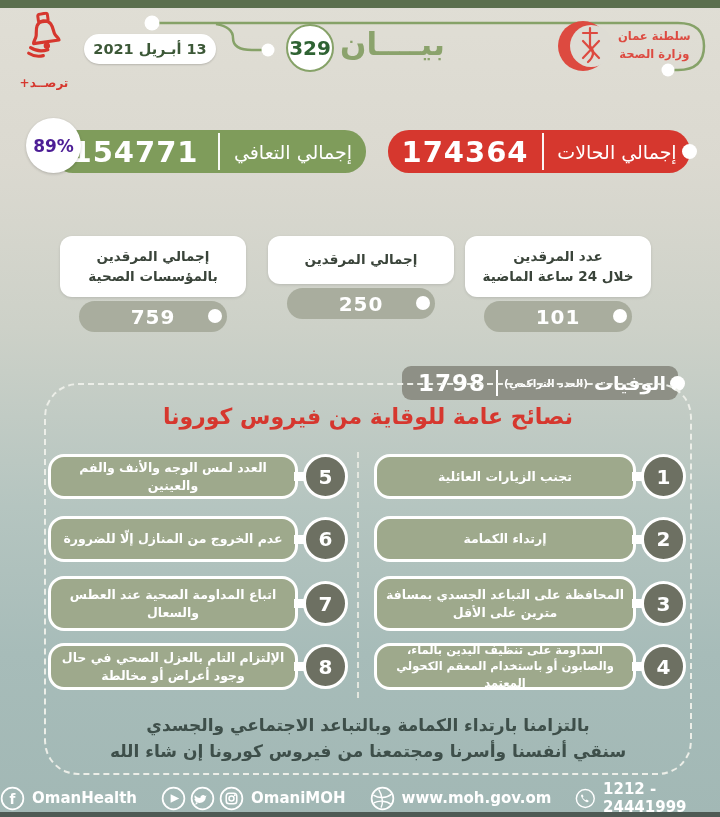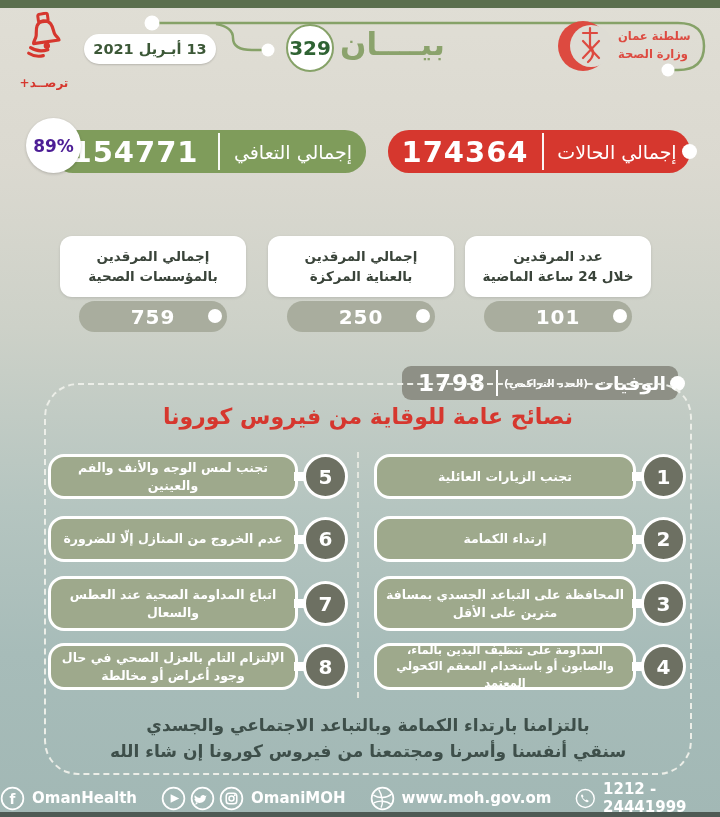--- a/index.html
+++ b/index.html
@@ -17,21 +17,21 @@
   .tarassud-label{font-size:12px;font-weight:bold;margin-top:14px;}
   .header-lines{position:absolute;top:0;left:0;pointer-events:none;}
   .date-box{position:absolute;left:84px;top:34px;width:132px;height:30px;background:#fff;border-radius:15px;
     display:flex;align-items:center;justify-content:center;font-size:14.5px;font-weight:bold;color:#3c5837;
     box-shadow:0 1px 2px rgba(0,0,0,.18);}
   .bulletin-circle{position:absolute;left:286px;top:24px;width:48px;height:48px;background:#fff;border:2.5px solid #86a268;
     border-radius:50%;display:flex;align-items:center;justify-content:center;font-weight:bold;font-size:20px;color:#2f6333;
     box-sizing:border-box;direction:ltr;}
   .bulletin-word{position:absolute;left:340px;top:26px;width:215px;text-align:left;font-size:31px;font-weight:bold;color:#8ba36c;}
   .moh-logo{position:absolute;left:556px;top:16px;width:156px;display:flex;direction:ltr;align-items:center;gap:6px;}
-  .moh-text{font-size:11.5px;font-weight:bold;text-align:left;line-height:1.55;color:#dd4a40;white-space:nowrap;}
+  .moh-text{font-size:11.5px;font-weight:bold;text-align:center;line-height:1.55;color:#dd4a40;white-space:nowrap;}
 
   
   .stat-pill{position:absolute;height:43px;border-radius:21px;display:flex;align-items:center;color:#fff;}
   .stat-red{left:388px;top:130px;width:302px;background:#d6372e;}
   .stat-green{left:52px;top:130px;width:314px;background:#7f9c5b;}
   .stat-label{width:146px;text-align:center;font-size:19px;font-weight:normal;}
   .stat-sep{width:2px;align-self:stretch;background:#fff;opacity:.95;margin:3px 0;}
   .stat-value{flex:1;text-align:center;font-size:29px;font-weight:bold;direction:ltr;letter-spacing:1px;}
   .pill-dot{position:absolute;width:15px;height:15px;background:#fff;border-radius:50%;}
   .stat-red .pill-dot{top:14px;right:-7px;}
@@ -148,21 +148,20 @@
     </div>
     <div class="card-pill">
       <span>101</span>
       <div class="pill-dot"></div>
     </div>
   </div>
 
   <div class="info-card" style="left:268px;">
     <div class="card-label">
       <span>إجمالي المرقدين</span>
-      <span>بالعناية المركزة</span>
     </div>
     <div class="card-pill">
       <span>250</span>
       <div class="pill-dot"></div>
     </div>
   </div>
 
   <div class="info-card" style="left:60px;">
     <div class="card-label">
       <span>إجمالي المرقدين</span>
@@ -203,21 +202,21 @@
   </div>
   <div class="tip-row tip-col-right r4">
     <div class="tip-num">4</div>
     <div class="tip-link"></div>
     <div class="tip-pill" style="font-size:11.5px;">المداومة على تنظيف اليدين بالماء، والصابون أو باستخدام المعقم الكحولي المعتمد</div>
   </div>
 
   <div class="tip-row tip-col-left r1">
     <div class="tip-num">5</div>
     <div class="tip-link"></div>
-    <div class="tip-pill">تجنب لمس الوجه والأنف والفم والعينين</div>
+    <div class="tip-pill">العدد لمس الوجه والأنف والفم والعينين</div>
   </div>
   <div class="tip-row tip-col-left r2">
     <div class="tip-num">6</div>
     <div class="tip-link"></div>
     <div class="tip-pill">عدم الخروج من المنازل إلّا للضرورة</div>
   </div>
   <div class="tip-row tip-col-left r3">
     <div class="tip-num">7</div>
     <div class="tip-link"></div>
     <div class="tip-pill">اتباع المداومة الصحية عند العطس والسعال</div>

